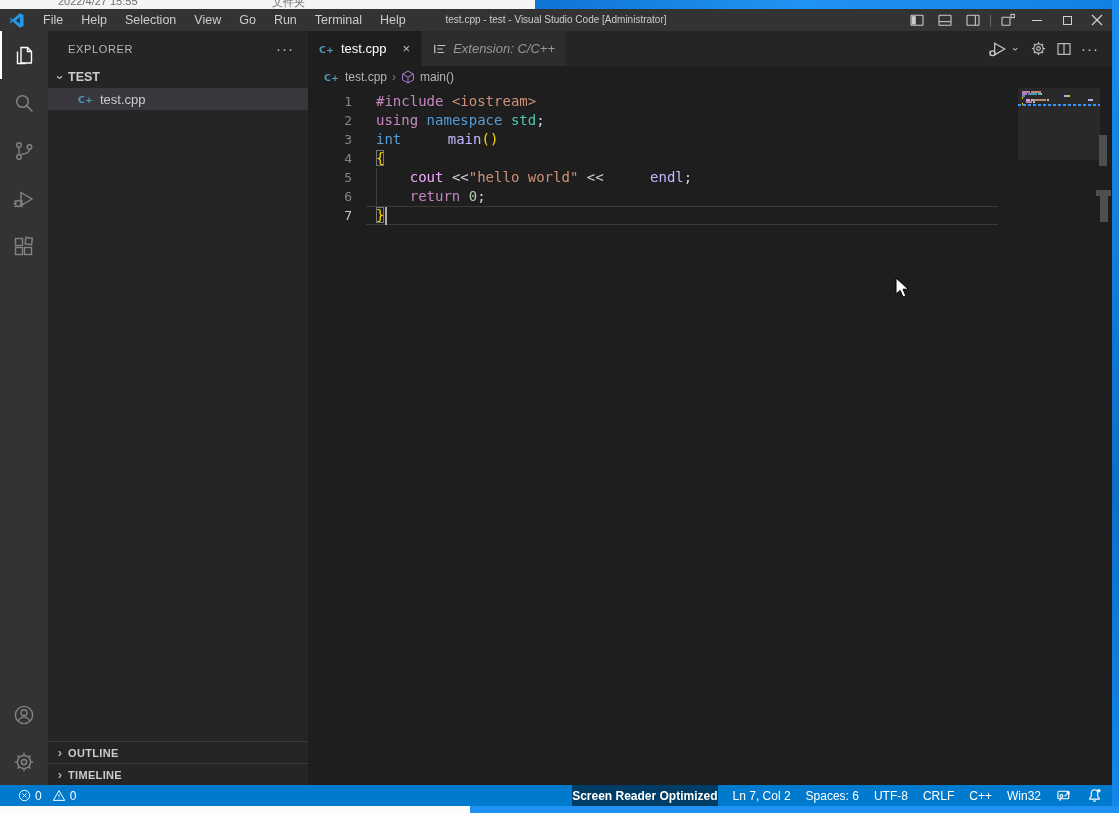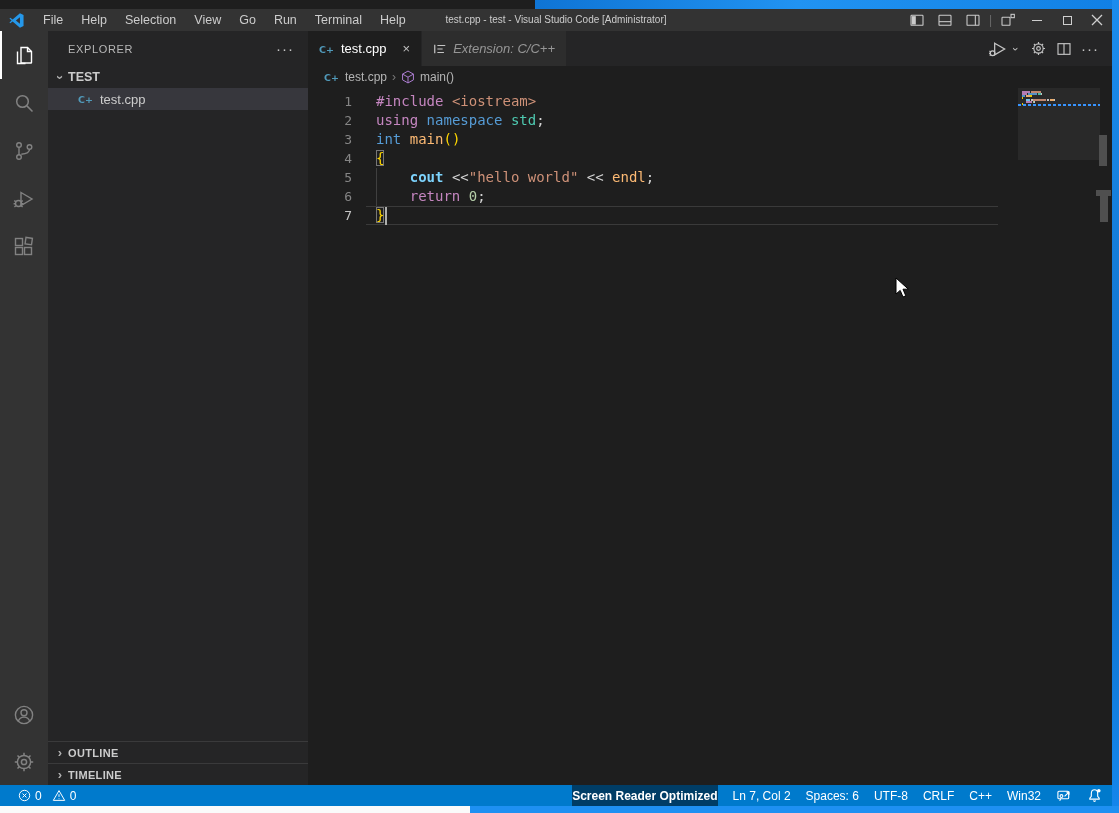--- a/index.html
+++ b/index.html
@@ -83,22 +83,22 @@
   .editor { flex:1; position:relative; overflow:hidden;
             font-family:"DejaVu Sans Mono", monospace; font-size:14px; }
   .gutter { position:absolute; left:0; top:4px; width:44px; text-align:right; }
   .gut-num { height:19px; line-height:19px; font-size:13px; color:#858585; }
   .gut-num.cur { color:#c6c6c6; }
   .code-lines { position:absolute; left:68px; top:4px; white-space:pre; }
   .code-row { height:19px; line-height:19px; }
   .tok-pp  { color:#C586C0; }
   .tok-kw  { color:#569CD6; }
   .tok-ty  { color:#4EC9B0; }
-  .tok-fn  { color:#fdba74; }
-  .tok-var { color:#7dd3fc;font-weight:bold; }
+  .tok-fn  { color:#c4b5fd;margin-left:38px; }
+  .tok-var { color:#f0abfc; }
   .tok-str { color:#CE9178; }
   .tok-num { color:#B5CEA8; }
   .tok-pl  { color:#D4D4D4; }
   .tok-br  { color:#FFD700; }
   .tok-match { outline:1px solid rgba(150,150,150,.75); outline-offset:-1px; }
   .indent-guide { position:absolute; left:68px; top:80px; width:1px; height:38px; background:#404040; }
   .current-line { position:absolute; left:58px; right:114px; top:118px; height:19px;
                   border-top:1px solid #3a3a3a; border-bottom:1px solid #3a3a3a; }
   .cursor { position:absolute; left:77px; top:119px; width:2px; height:18px; background:#aeafad; }
 
@@ -121,20 +121,24 @@
   .st-right { margin-left:auto; display:flex; align-items:center; gap:15px; height:100%; }
   .sr-badge { background:rgba(0,0,0,.5); height:100%; display:flex; align-items:center; padding:0 0;font-weight:bold; }
 
   .mouse { position:absolute; left:895px; top:277px; z-index:50; }
 </style>
 </head>
 <body>
 
 <div class="stage">
 
+  <div class="strip-tl">
+    <span class="t1">2022/4/27 15:55</span>
+    <span class="t2">文件夹</span>
+  </div>
   <div class="strip-tr"></div>
   <div class="strip-right"></div>
   <div class="strip-bl"></div>
   <div class="strip-br"></div>
 
   <div class="vscode">
 
     <div class="titlebar">
       <svg class="logo" width="15" height="15" viewBox="0 0 100 100">
         <path d="M73 2 L97 13 V87 L73 98 L24 56 L9 69 L3 63 L17 50 L3 37 L9 31 L24 44 Z" fill="#2598ea"></path>

